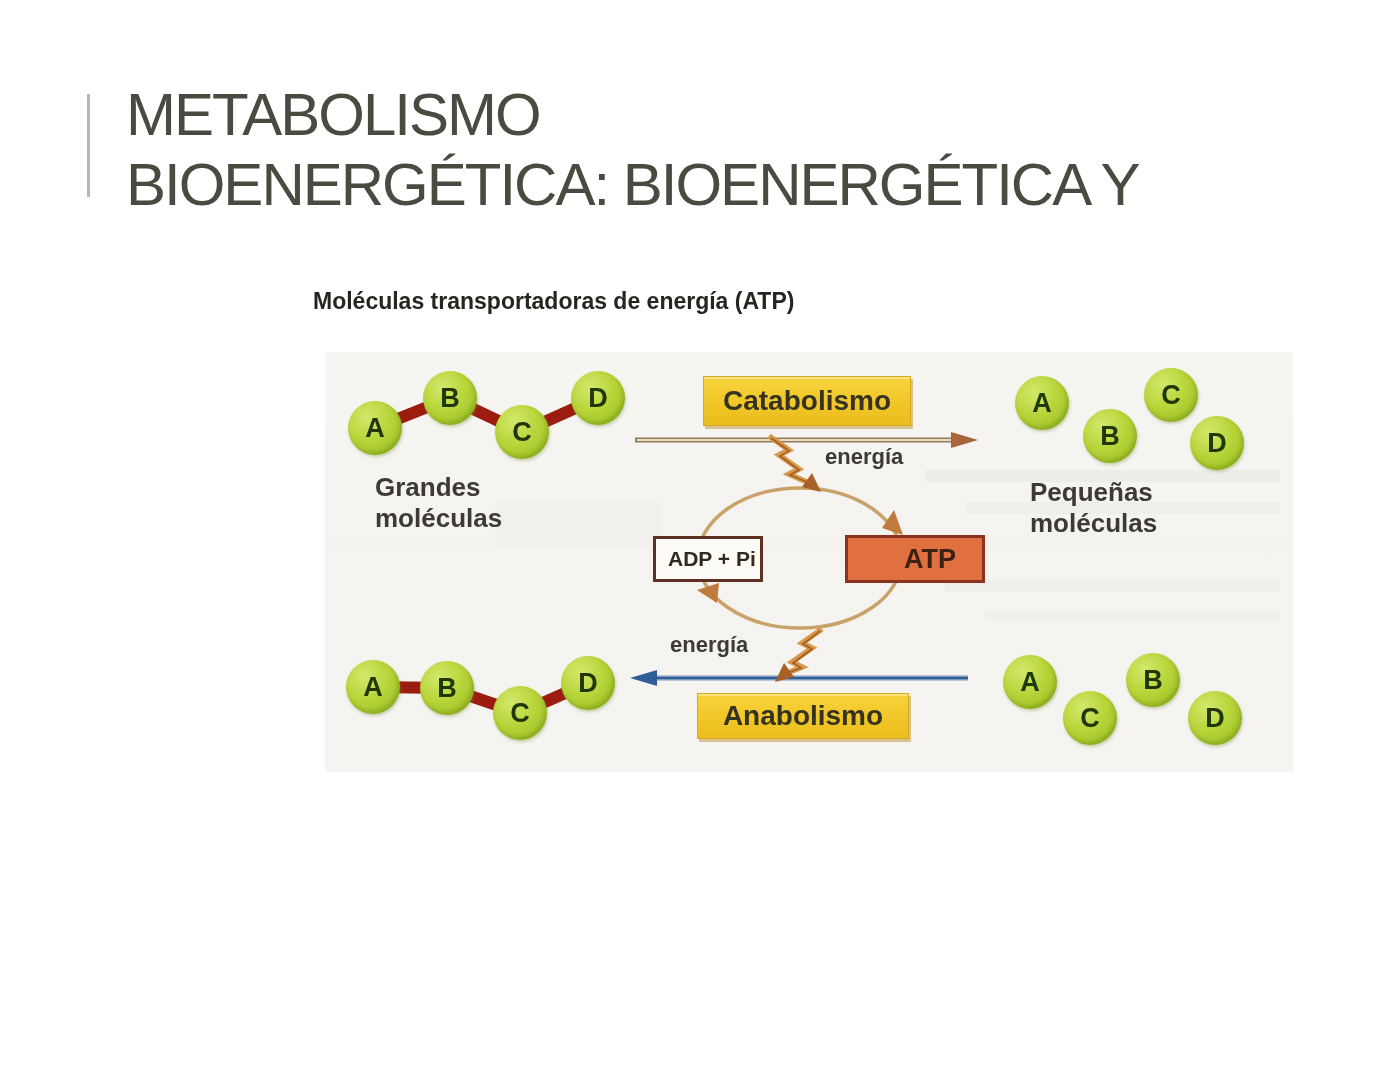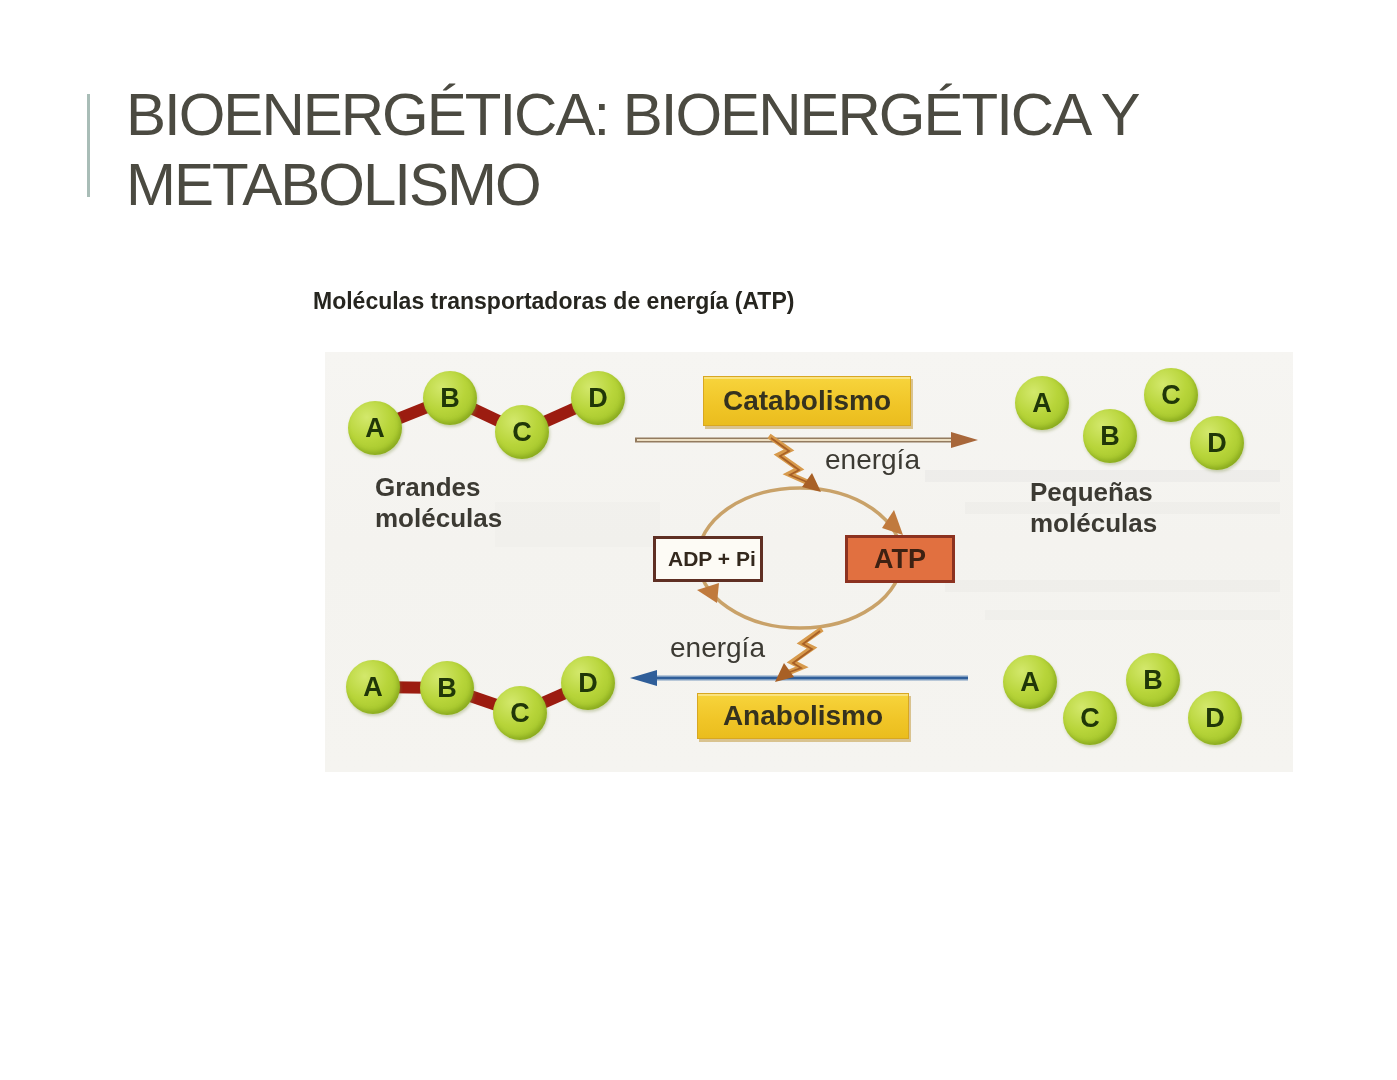--- a/index.html
+++ b/index.html
@@ -27,41 +27,41 @@
             color:#35321f;font-weight:bold;text-align:center;}
   .box-catabolismo{left:378px;top:24px;width:206px;height:48px;font-size:28px;line-height:48px;}
   .box-anabolismo{left:372px;top:341px;width:210px;height:44px;font-size:28px;line-height:44px;}
 
   .adp-box{position:absolute;z-index:2;left:328px;top:184px;width:104px;height:40px;
            background:#fdfbf5;border:3px solid #5f2f23;}
   .adp-box span{position:absolute;left:12px;top:50%;transform:translateY(-50%);
                 white-space:nowrap;color:#33281d;font-size:21px;font-weight:bold;z-index:3;}
   .atp-box{position:absolute;z-index:2;left:520px;top:183px;width:104px;height:42px;
            background:#e17040;border:3px solid #8c3220;color:#3d2112;
-           font-size:27px;font-weight:bold;text-align:center;line-height:42px;}
+           font-size:27px;font-weight:bold;text-align:center;line-height:42px;padding-left:30px;}
 
   .side-label{position:absolute;z-index:2;width:200px;
               color:#3c3a33;font-size:26px;font-weight:bold;line-height:31px;}
   .lbl-grandes{left:50px;top:120px;}
   .lbl-pequenas{left:705px;top:125px;}
 
-  .energia{position:absolute;z-index:2;color:#3c3a33;font-size:28px;font-weight:normal;}
+  .energia{position:absolute;z-index:2;color:#3c3a33;font-size:22px;font-weight:bold;}
   .energia-top{left:500px;top:92px;}
   .energia-bottom{left:345px;top:280px;}
 </style>
 </head>
 <body>
 
 <div class="slide">
 
   <div class="accent-bar"></div>
 
   <div class="title">
+    <div>METABOLISMO</div>
     <div>BIOENERGÉTICA: BIOENERGÉTICA Y</div>
-    <div>METABOLISMO</div>
   </div>
 
   <div class="subtitle">Moléculas transportadoras de energía (ATP)</div>
 
   <div class="diagram">
 
     <svg width="968" height="420" viewBox="0 0 968 420">
 
       <g>
         <rect x="600" y="118" width="355" height="12" fill="#c9c9c9" opacity="0.14"></rect>

